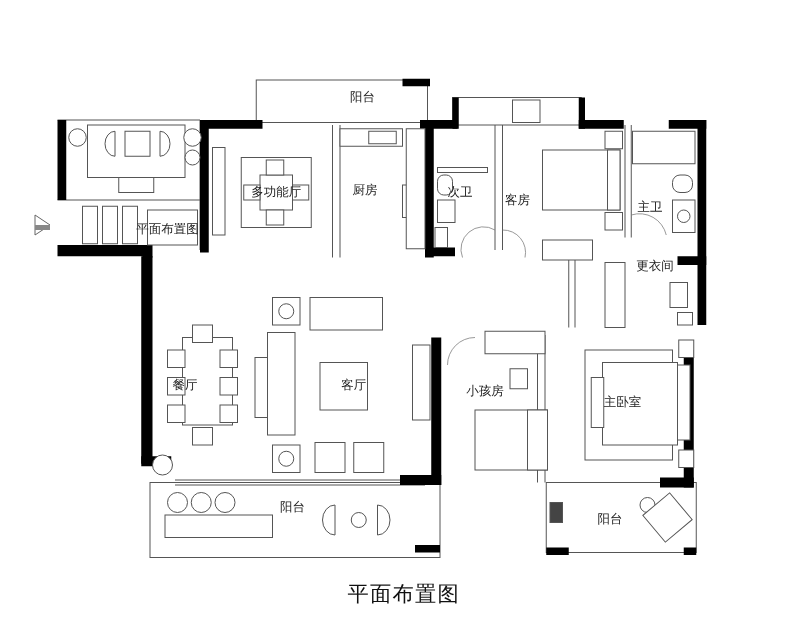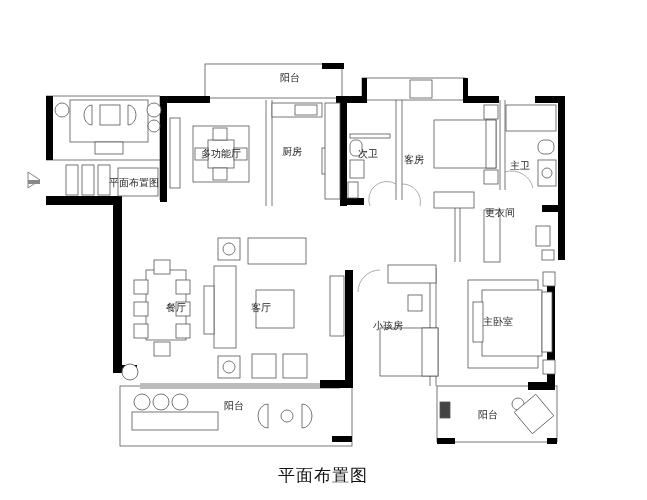--- a/index.html
+++ b/index.html
@@ -195,21 +195,21 @@
   </g>
 </svg>
 
 <div class="lbl" style="left:290px;top:78px">阳台</div>
 <div class="lbl" style="left:134px;top:183px">平面布置图</div>
 <div class="lbl" style="left:221px;top:154px">多功能厅</div>
 <div class="lbl" style="left:292px;top:152px">厨房</div>
 <div class="lbl" style="left:368px;top:154px">次卫</div>
 <div class="lbl" style="left:414px;top:160px">客房</div>
 <div class="lbl" style="left:520px;top:166px">主卫</div>
-<div class="lbl" style="left:500px;top:213px">更衣间</div>
-<div class="lbl" style="left:176px;top:308px">餐厅</div>
-<div class="lbl" style="left:261px;top:308px">客厅</div>
-<div class="lbl" style="left:388px;top:326px">小孩房</div>
+<div class="lbl" style="left:524px;top:213px">更衣间</div>
+<div class="lbl" style="left:148px;top:308px">餐厅</div>
+<div class="lbl" style="left:283px;top:308px">客厅</div>
+<div class="lbl" style="left:388px;top:313px">小孩房</div>
 <div class="lbl" style="left:498px;top:322px">主卧室</div>
 <div class="lbl" style="left:234px;top:406px">阳台</div>
 <div class="lbl" style="left:488px;top:415px">阳台</div>
 
 <div class="title">平面布置图</div>
 
 </body></html>

